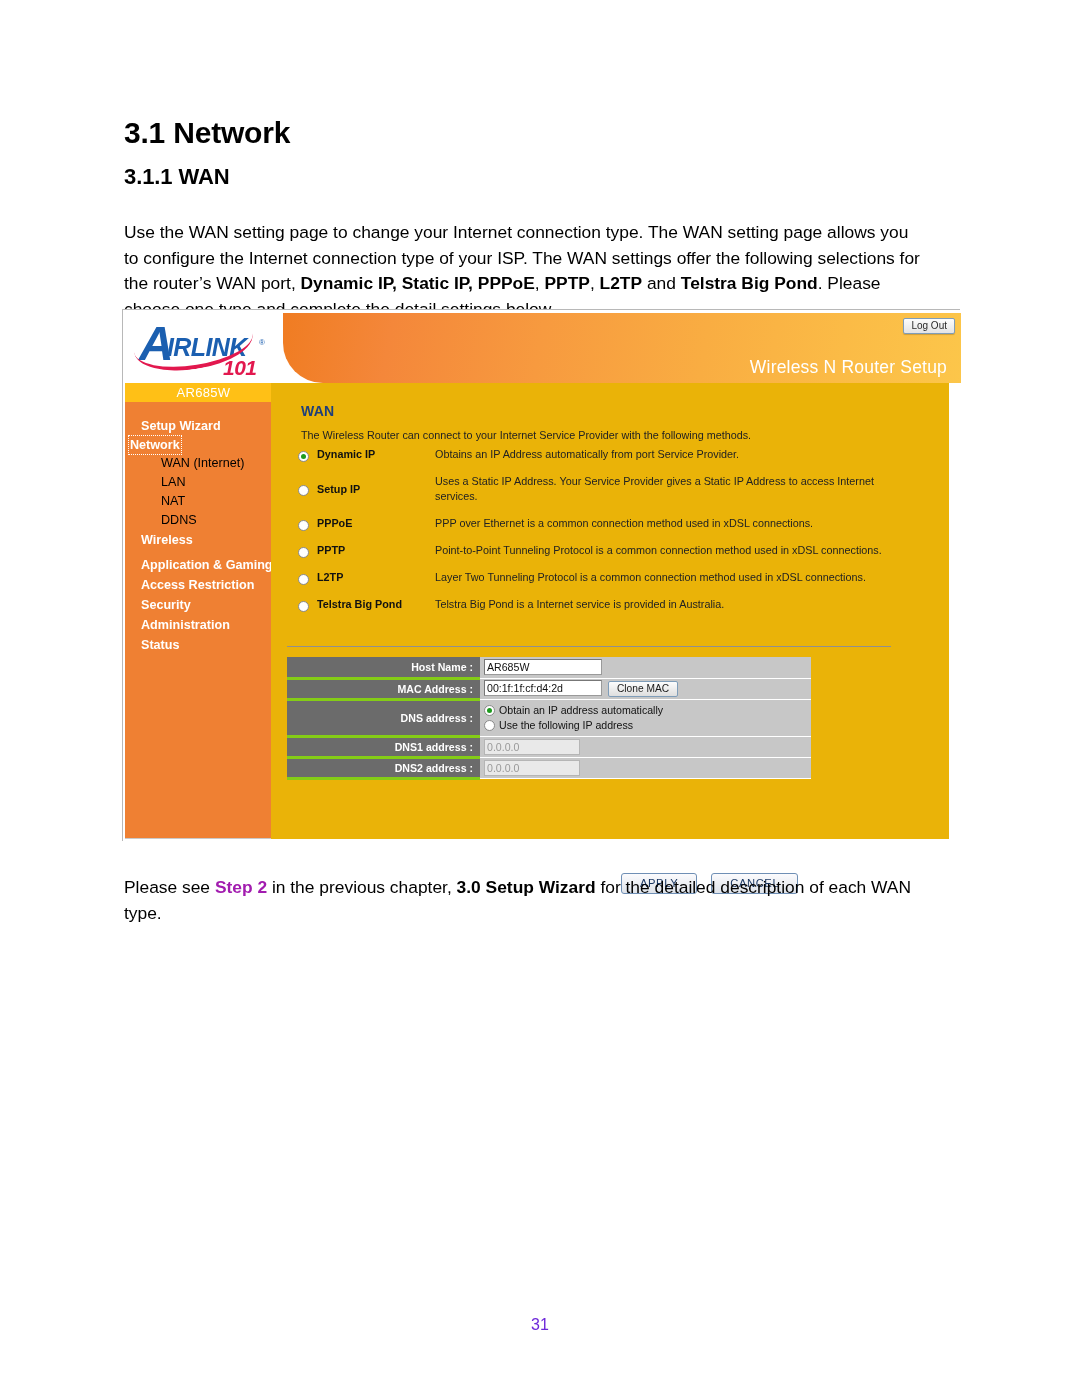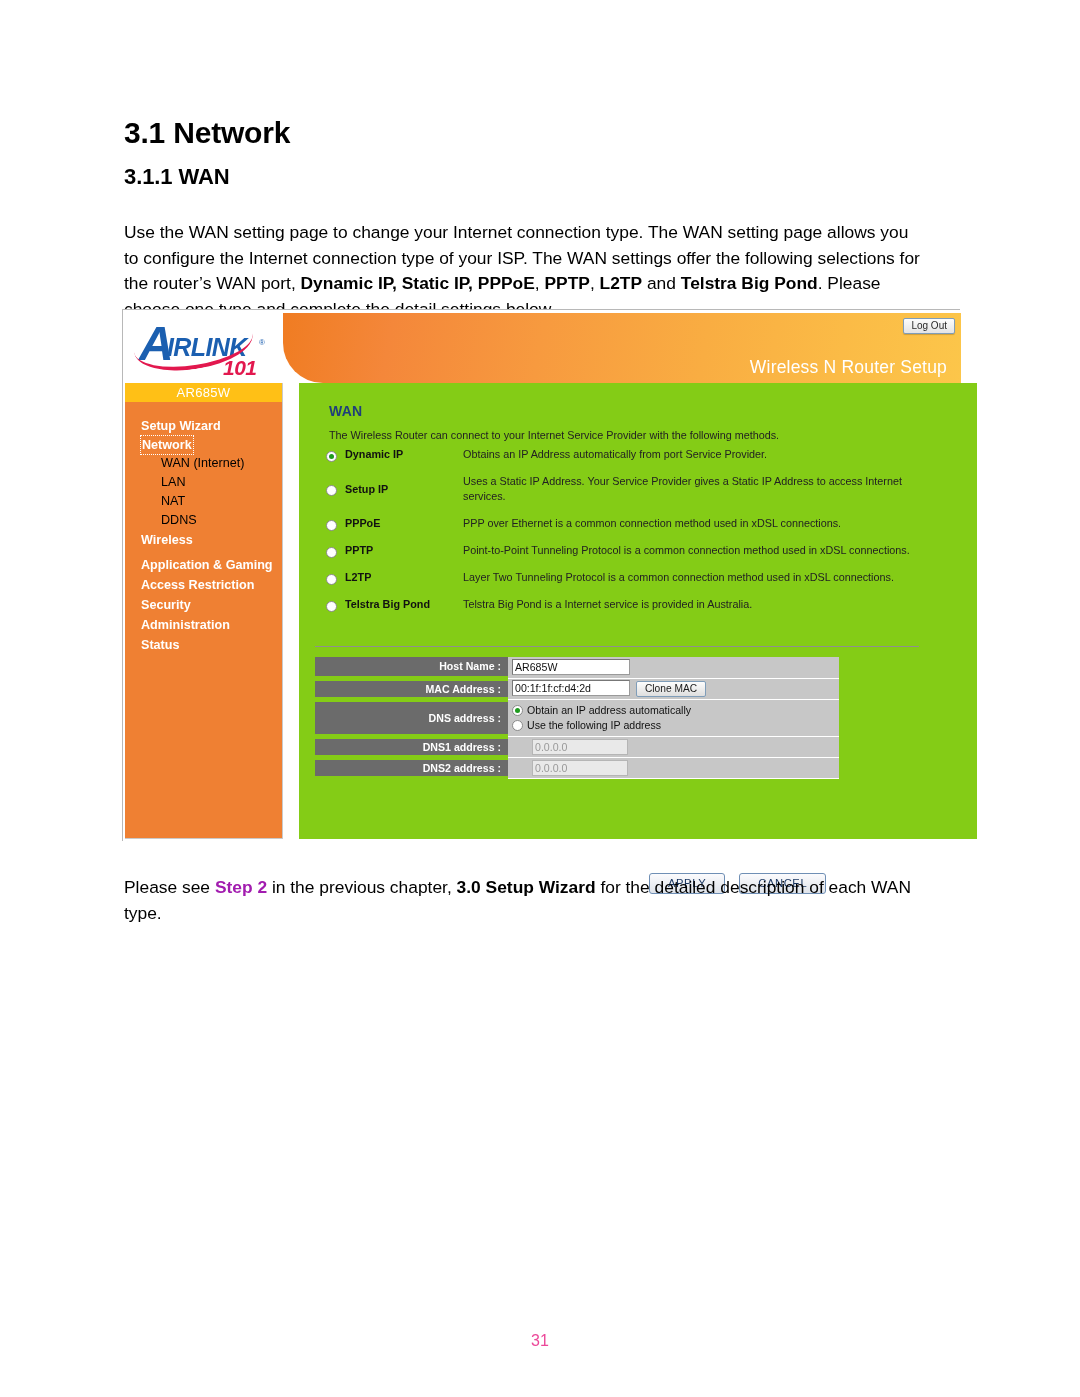--- a/index.html
+++ b/index.html
@@ -59,22 +59,21 @@
     font-weight: bold;
   }
 
   .page-number {
     position: absolute;
     left: 0;
     top: 1316px;
     width: 1080px;
     text-align: center;
     font-size: 16px;
-    color: #ec4899;
-    margin-top: 16px;
+    color: #6d28d9;
   }
 
   
   .shot {
     position: absolute;
     left: 122px;
     top: 309px;
     width: 838px;
     height: 532px;
     background: #ffffff;
@@ -220,44 +219,44 @@
     color: #ffffff;
     font-weight: bold;
     font-size: 12.6px;
     padding: 0 0 0 16px;
     line-height: 20px;
     white-space: nowrap;
     cursor: pointer;
   }
   .nav-item.selected {
     display: inline-block;
-    margin-left: 16px;
+    margin-left: 4px;
     padding: 0 1px;
     outline: 1px dotted #ffffff;
     line-height: 18px;
   }
   .nav-sub {
     color: #000000;
     font-weight: normal;
     font-size: 12.6px;
     padding-left: 36px;
     line-height: 19px;
     white-space: nowrap;
     cursor: pointer;
   }
   .nav-gap { height: 5px; }
 
   
   .ui-content {
     position: absolute;
-    left: 176px;
+    left: 148px;
     top: 73px;
     width: 678px;
     height: 456px;
-    background: #84cc16;
+    background: #eab308;
   }
   .panel-title {
     position: absolute;
     left: 30px;
     top: 20px;
     font-size: 14px;
     font-weight: bold;
     color: #1f3f7a;
     letter-spacing: 0.2px;
   }
@@ -345,21 +344,21 @@
   }
   .form-table tr { height: 21px; }
   .form-table td.lab {
     width: 186px;
     background: #6b6b6b;
     color: #ffffff;
     font-size: 10.6px;
     font-weight: bold;
     text-align: right;
     padding: 0 7px 0 0;
-    border-bottom: 5px solid #84cc16;
+    border-bottom: 3px solid #84cc16;
     white-space: nowrap;
   }
   .form-table td.val {
     background: #c7c7c7;
     padding: 0 0 0 4px;
     border-bottom: 1px solid #ffffff;
   }
   .txt {
     font-family: "Liberation Sans", sans-serif;
     font-size: 10.6px;
@@ -372,21 +371,20 @@
     box-sizing: border-box;
     height: 16px;
   }
   .txt.w-host { width: 118px; }
   .txt.w-mac  { width: 118px; }
   .txt.dim {
     width: 96px;
     color: #9a9a9a;
     background: #e9e9e9;
     border-color: #b5b5b5;
-    margin-left: 20px;
   }
   .clone-btn {
     font-family: "Liberation Sans", sans-serif;
     font-size: 10.2px;
     color: #1a1a1a;
     background: linear-gradient(#fdfdfd, #dedede);
     border: 1px solid #7f9db9;
     border-radius: 2px;
     padding: 1px 8px 2px 8px;
     margin-left: 6px;

